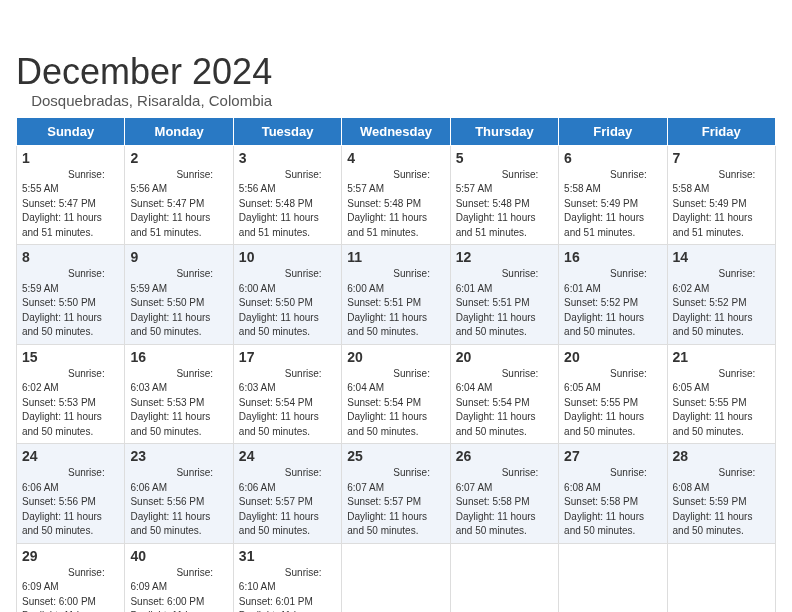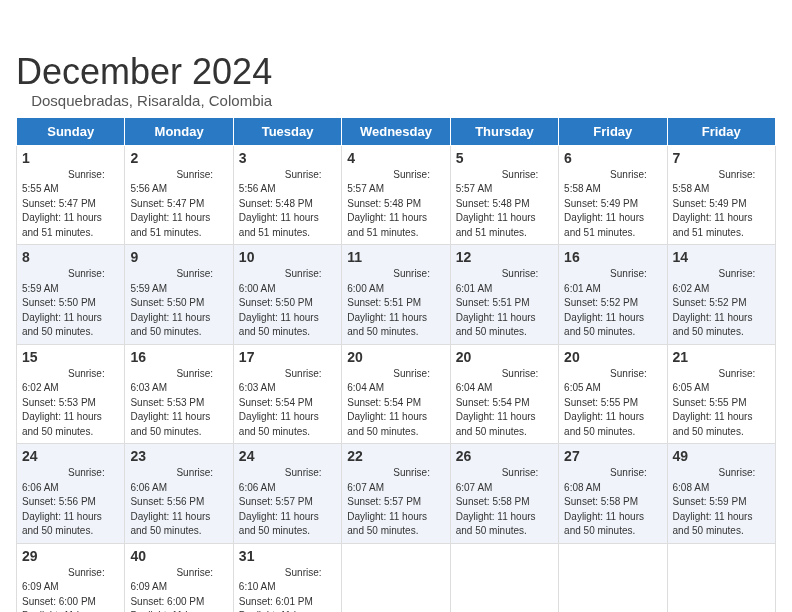--- a/index.html
+++ b/index.html
@@ -140,24 +140,24 @@
         <td><span class="day-num">17</span><span class="day-info">Sunrise: 6:03 AM<br>Sunset: 5:54 PM<br>Daylight: 11 hours and 50 minutes.</span></td>
         <td><span class="day-num">20</span><span class="day-info">Sunrise: 6:04 AM<br>Sunset: 5:54 PM<br>Daylight: 11 hours and 50 minutes.</span></td>
         <td><span class="day-num">20</span><span class="day-info">Sunrise: 6:04 AM<br>Sunset: 5:54 PM<br>Daylight: 11 hours and 50 minutes.</span></td>
         <td><span class="day-num">20</span><span class="day-info">Sunrise: 6:05 AM<br>Sunset: 5:55 PM<br>Daylight: 11 hours and 50 minutes.</span></td>
         <td><span class="day-num">21</span><span class="day-info">Sunrise: 6:05 AM<br>Sunset: 5:55 PM<br>Daylight: 11 hours and 50 minutes.</span></td>
       </tr>
       <tr>
         <td><span class="day-num">24</span><span class="day-info">Sunrise: 6:06 AM<br>Sunset: 5:56 PM<br>Daylight: 11 hours and 50 minutes.</span></td>
         <td><span class="day-num">23</span><span class="day-info">Sunrise: 6:06 AM<br>Sunset: 5:56 PM<br>Daylight: 11 hours and 50 minutes.</span></td>
         <td><span class="day-num">24</span><span class="day-info">Sunrise: 6:06 AM<br>Sunset: 5:57 PM<br>Daylight: 11 hours and 50 minutes.</span></td>
-        <td><span class="day-num">22</span><span class="day-info">Sunrise: 6:07 AM<br>Sunset: 5:57 PM<br>Daylight: 11 hours and 50 minutes.</span></td>
+        <td><span class="day-num">25</span><span class="day-info">Sunrise: 6:07 AM<br>Sunset: 5:57 PM<br>Daylight: 11 hours and 50 minutes.</span></td>
         <td><span class="day-num">26</span><span class="day-info">Sunrise: 6:07 AM<br>Sunset: 5:58 PM<br>Daylight: 11 hours and 50 minutes.</span></td>
         <td><span class="day-num">27</span><span class="day-info">Sunrise: 6:08 AM<br>Sunset: 5:58 PM<br>Daylight: 11 hours and 50 minutes.</span></td>
-        <td><span class="day-num">49</span><span class="day-info">Sunrise: 6:08 AM<br>Sunset: 5:59 PM<br>Daylight: 11 hours and 50 minutes.</span></td>
+        <td><span class="day-num">28</span><span class="day-info">Sunrise: 6:08 AM<br>Sunset: 5:59 PM<br>Daylight: 11 hours and 50 minutes.</span></td>
       </tr>
       <tr>
         <td><span class="day-num">29</span><span class="day-info">Sunrise: 6:09 AM<br>Sunset: 6:00 PM<br>Daylight: 11 hours and 50 minutes.</span></td>
         <td><span class="day-num">40</span><span class="day-info">Sunrise: 6:09 AM<br>Sunset: 6:00 PM<br>Daylight: 11 hours and 50 minutes.</span></td>
         <td><span class="day-num">31</span><span class="day-info">Sunrise: 6:10 AM<br>Sunset: 6:01 PM<br>Daylight: 11 hours and 50 minutes.</span></td>
         <td class="empty-cell"></td>
         <td class="empty-cell"></td>
         <td class="empty-cell"></td>
         <td class="empty-cell"></td>
       </tr>

